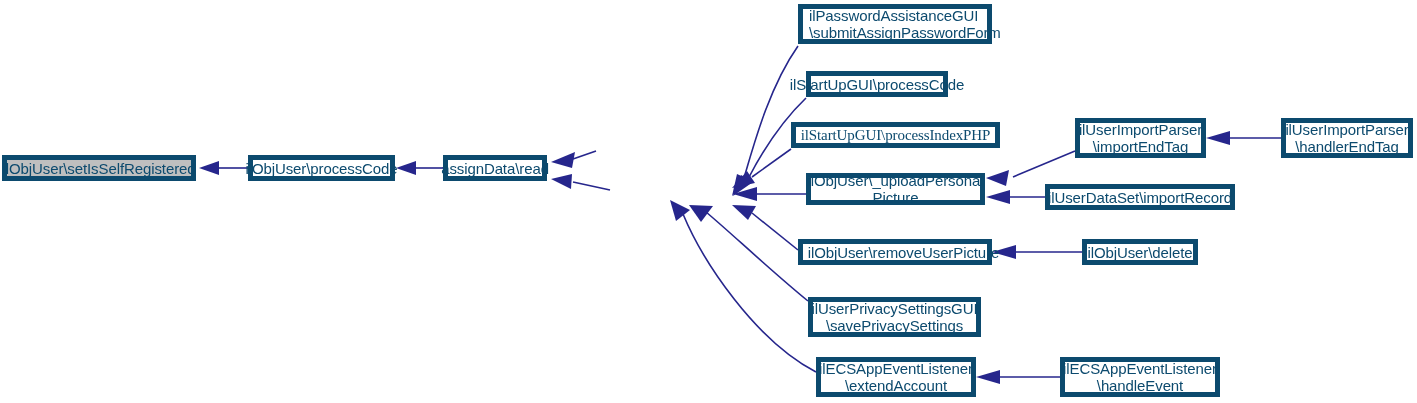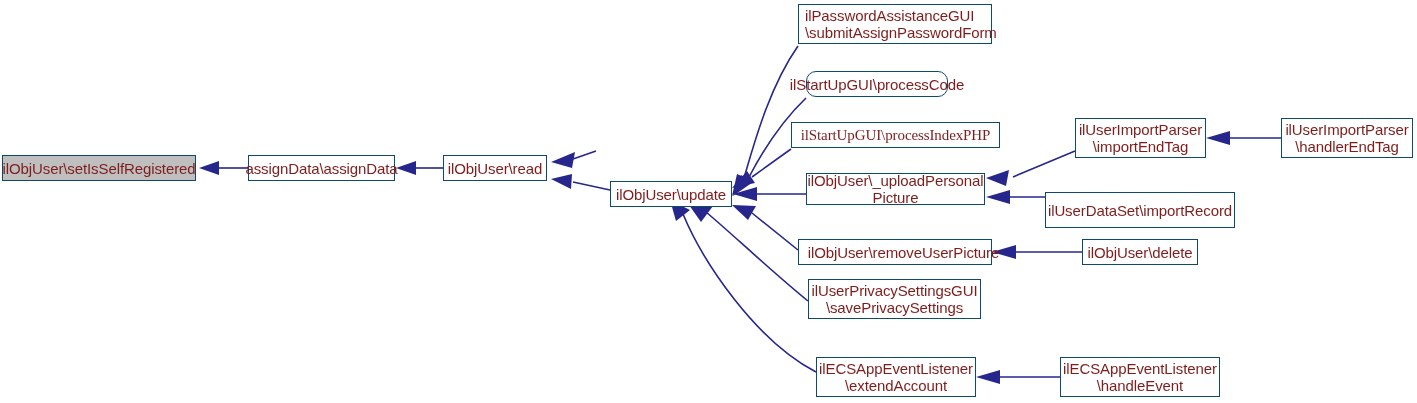--- a/index.html
+++ b/index.html
@@ -13,23 +13,23 @@
   #canvas {
     position: relative;
     width: 1417px;
     height: 403px;
     background: #ffffff;
     overflow: hidden;
   }
   .node {
     position: absolute;
     box-sizing: border-box;
-    border: 1px solid #0c4a6e;
+    border: 5px solid #0c4a6e;
     background: #ffffff;
-    color: #7f1d1d;
+    color: #0c4a6e;
     font-size: 15px;
     line-height: 17px;
     display: flex;
     align-items: center;
     justify-content: center;
     text-align: center;
     white-space: pre-line;
     letter-spacing: -0.1px;
     z-index: 3;
   }
@@ -143,49 +143,48 @@
     </g>
 
     <g>
       <path class="edge-line" d="M1060,377 L1000,377"></path>
       <path class="arrow-head" d="M1000,370 L976,377 L1000,384 Z"></path>
     </g>
   </svg>
 
   <div class="node highlight" style="left:2px; top:155px; width:194px; height:26px;">ilObjUser\setIsSelfRegistered</div>
 
-  <div class="node" style="left:248px; top:155px; width:147px; height:26px;">assignData\assignData</div>
+  <div class="node" style="left:248px; top:155px; width:147px; height:26px;">ilObjUser\processCode</div>
 
-  <div class="node" style="left:443px; top:155px; width:104px; height:26px;">ilObjUser\read</div>
+  <div class="node" style="left:443px; top:155px; width:104px; height:26px;">assignData\read</div>
 
 
-  <div class="node" style="left:610px; top:181px; width:122px; height:26px;">ilObjUser\update</div>
 
   <div class="node leftalign" style="left:798px; top:4px; width:194px; height:40px;">ilPasswordAssistanceGUI
 \submitAssignPasswordForm</div>
 
-  <div class="node" style="left:806px; top:71px; width:142px; height:26px;border-radius:10px;">ilStartUpGUI\processCode</div>
+  <div class="node" style="left:806px; top:71px; width:142px; height:26px;">ilStartUpGUI\processCode</div>
 
   <div class="node" style="left:791px; top:122px; width:209px; height:26px;font-family:Liberation Serif, serif;">ilStartUpGUI\processIndexPHP</div>
 
   <div class="node" style="left:806px; top:173px; width:179px; height:32px;">ilObjUser\_uploadPersonal
 Picture</div>
 
   <div class="node" style="left:798px; top:239px; width:194px; height:26px;padding-left:17px;">ilObjUser\removeUserPicture</div>
 
-  <div class="node" style="left:808px; top:279px; width:173px; height:40px;">ilUserPrivacySettingsGUI
+  <div class="node" style="left:808px; top:297px; width:173px; height:40px;">ilUserPrivacySettingsGUI
 \savePrivacySettings</div>
 
   <div class="node" style="left:816px; top:357px; width:160px; height:40px;">ilECSAppEventListener
 \extendAccount</div>
 
   <div class="node" style="left:1075px; top:118px; width:131px; height:40px;">ilUserImportParser
 \importEndTag</div>
 
-  <div class="node" style="left:1045px; top:192px; width:190px; height:36px;">ilUserDataSet\importRecord</div>
+  <div class="node" style="left:1045px; top:184px; width:190px; height:26px;">ilUserDataSet\importRecord</div>
 
   <div class="node" style="left:1082px; top:239px; width:116px; height:26px;">ilObjUser\delete</div>
 
   <div class="node" style="left:1281px; top:118px; width:132px; height:40px;">ilUserImportParser
 \handlerEndTag</div>
 
   <div class="node" style="left:1060px; top:357px; width:160px; height:40px;">ilECSAppEventListener
 \handleEvent</div>
 
 </div>

